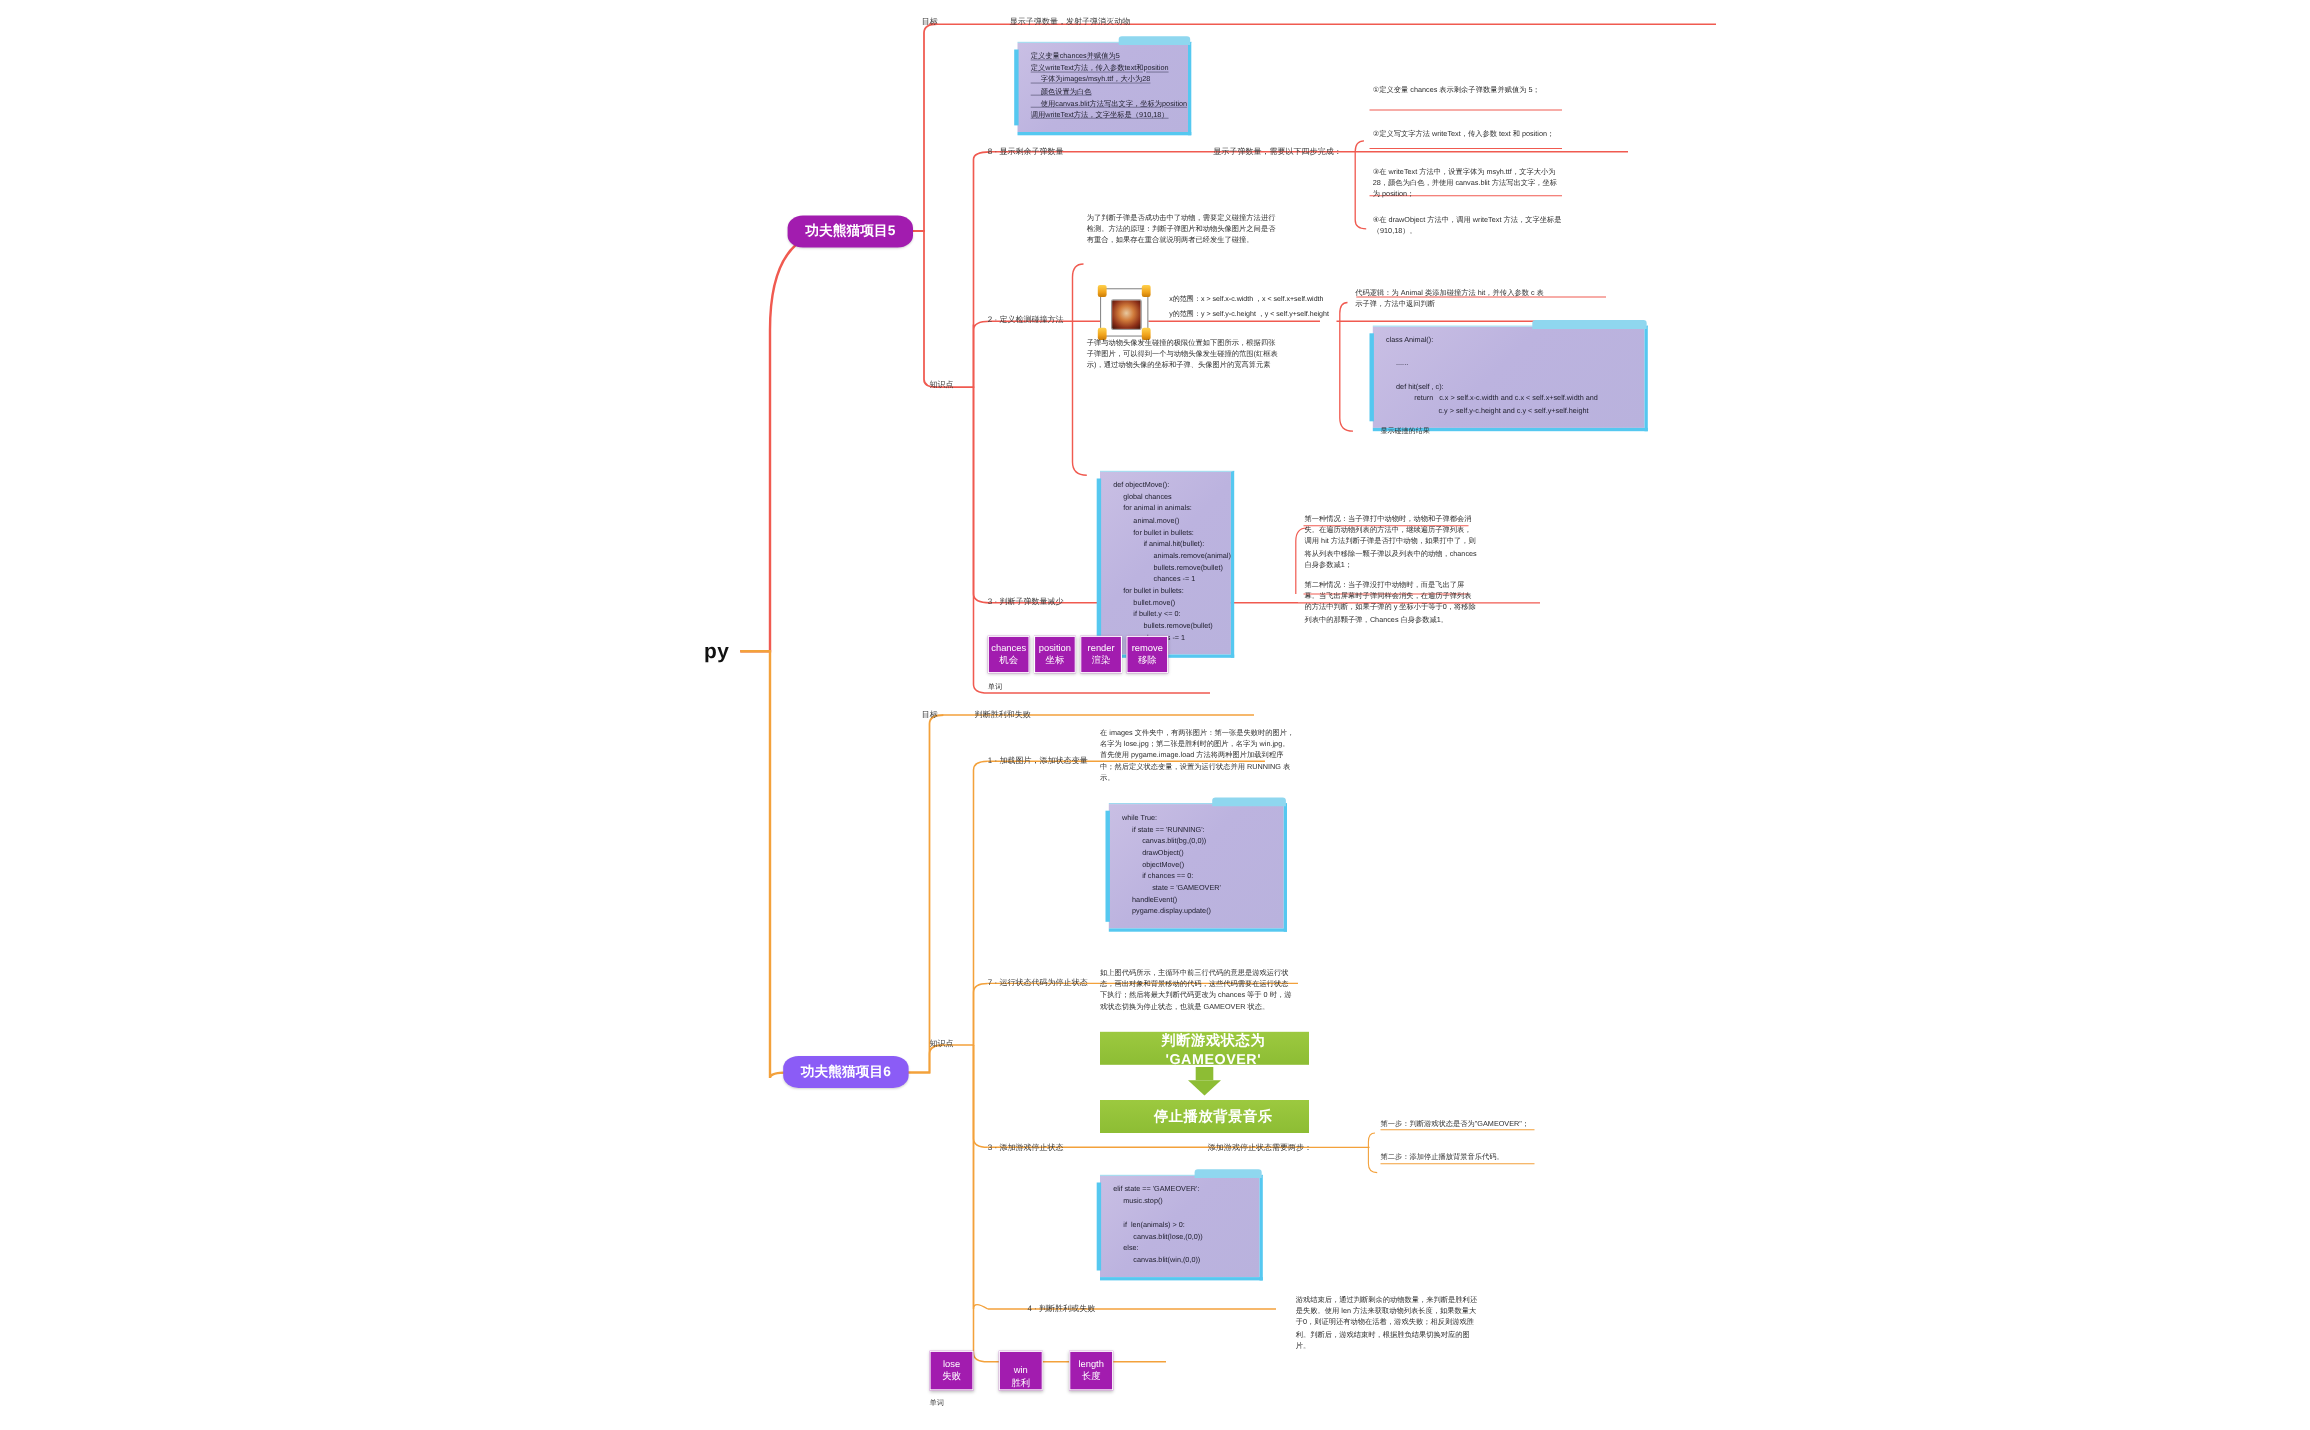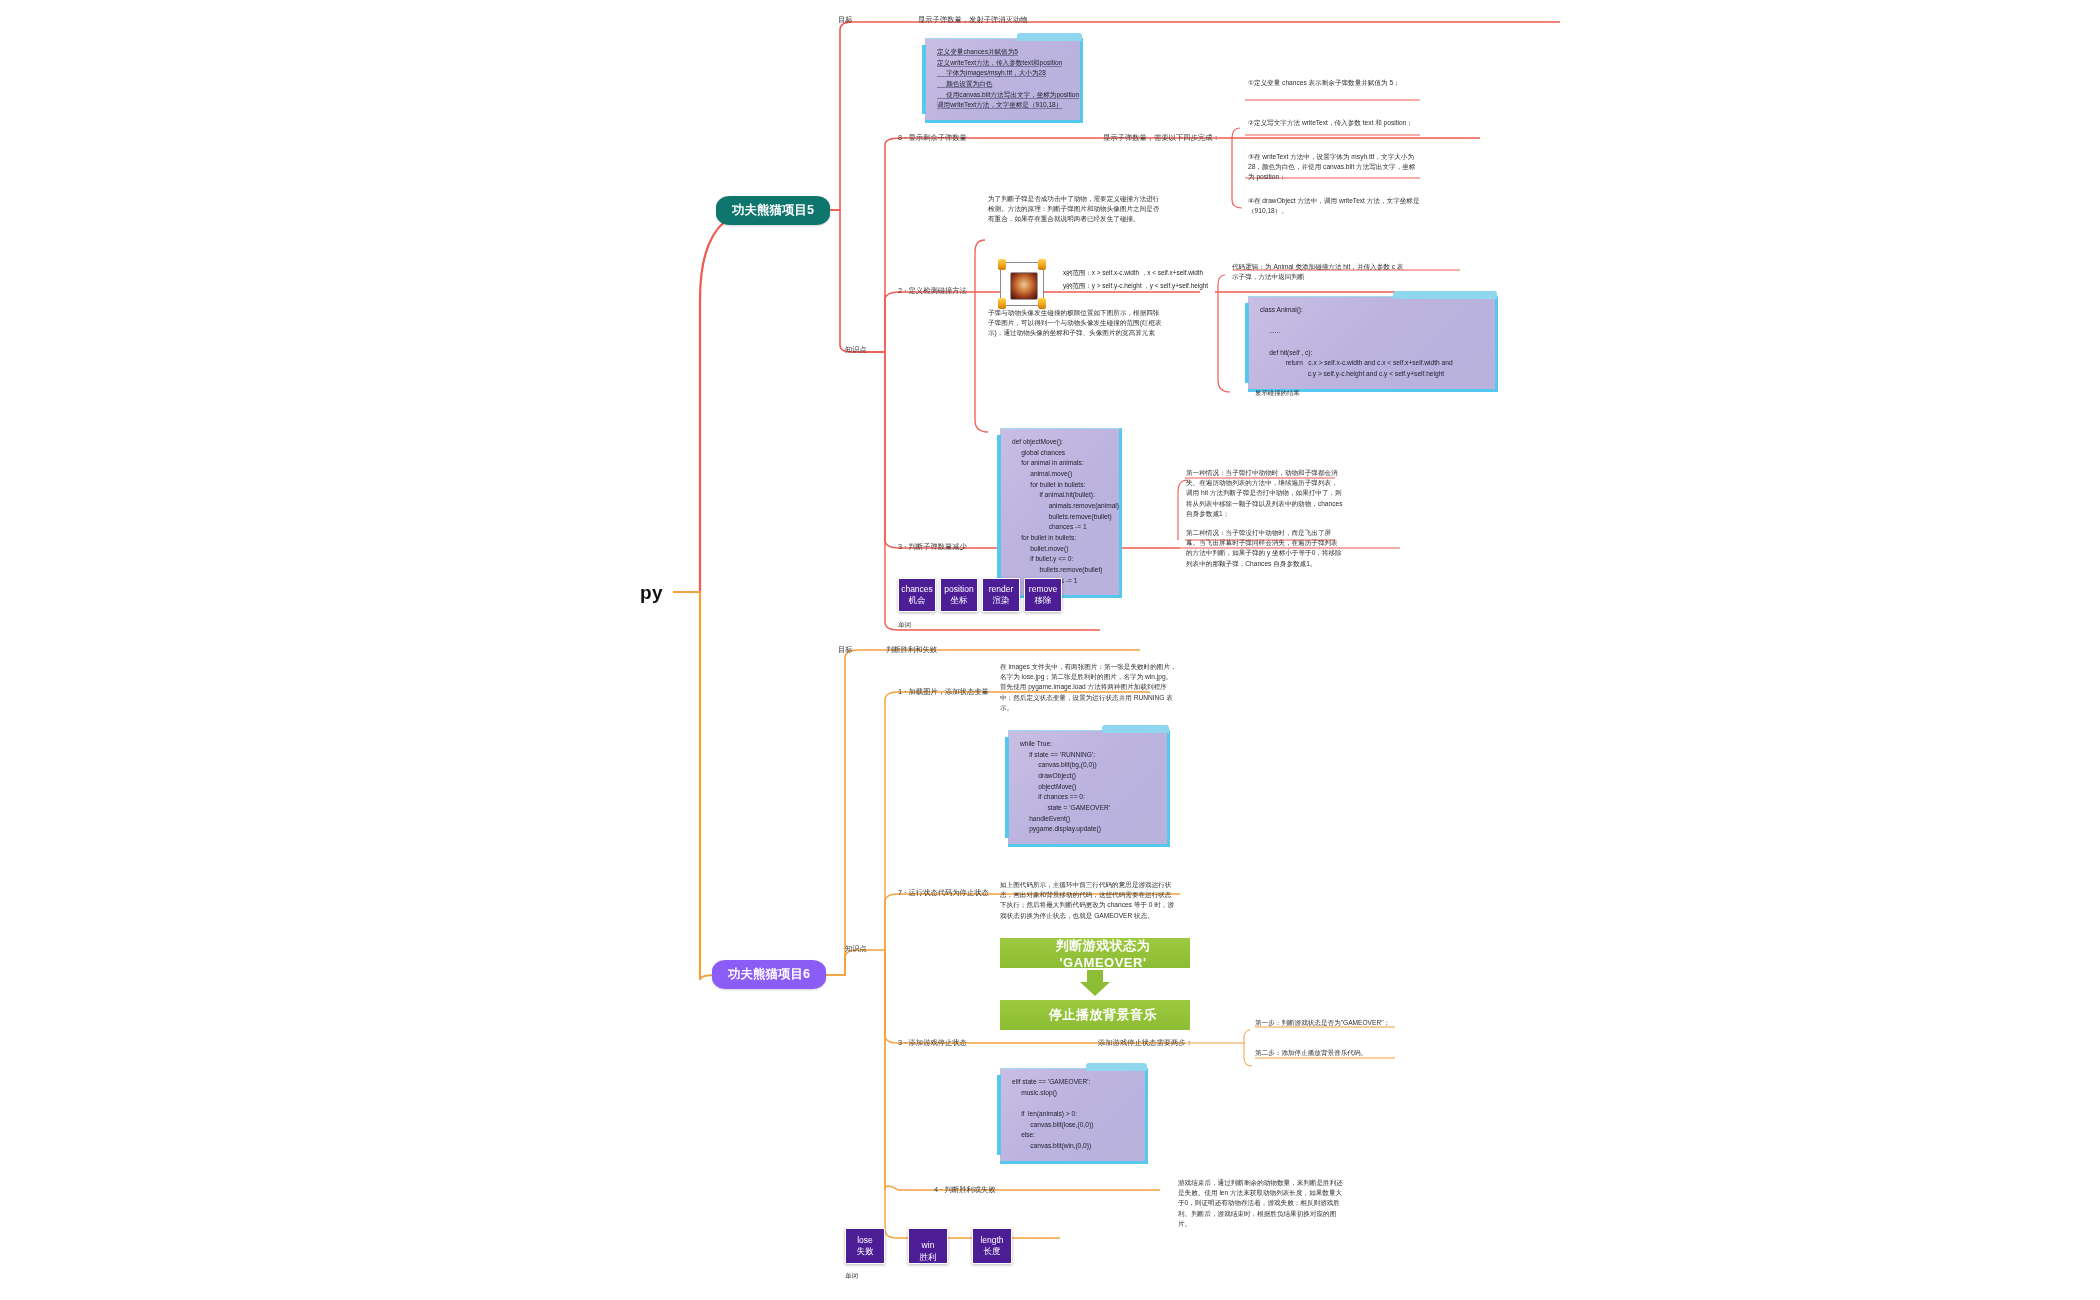--- a/index.html
+++ b/index.html
@@ -36,21 +36,21 @@
   
   .root-label {
     font-size: 19px;
     font-weight: bold;
     color: #111;
     letter-spacing: 0.5px;
   }
 
   
   .pill {
-    background: #0f766e;
+    background: #a21caf;
     color: #ffffff;
     font-weight: bold;
     font-size: 12.5px;
     padding: 6px 16px;
     border-radius: 14px / 11px;
     text-align: center;
     white-space: nowrap;
     box-shadow: 0 1px 2px rgba(0,0,0,0.18);
   }
   .pill.orange {
@@ -144,21 +144,21 @@
     width: 0; height: 0;
     border-left: 15px solid transparent;
     border-right: 15px solid transparent;
     border-top: 14px solid #8dbd34;
     margin-left: -15px;
   }
 
   
   .chip {
     position: absolute;
-    background: #4c1d95;
+    background: #a21caf;
     color: #ffffff;
     font-size: 8.5px;
     line-height: 1.35;
     text-align: center;
     display: flex;
     flex-direction: column;
     align-items: center;
     justify-content: center;
     box-shadow: 0 1px 3px rgba(0,0,0,0.28);
     border: 1px solid #ffffff;

